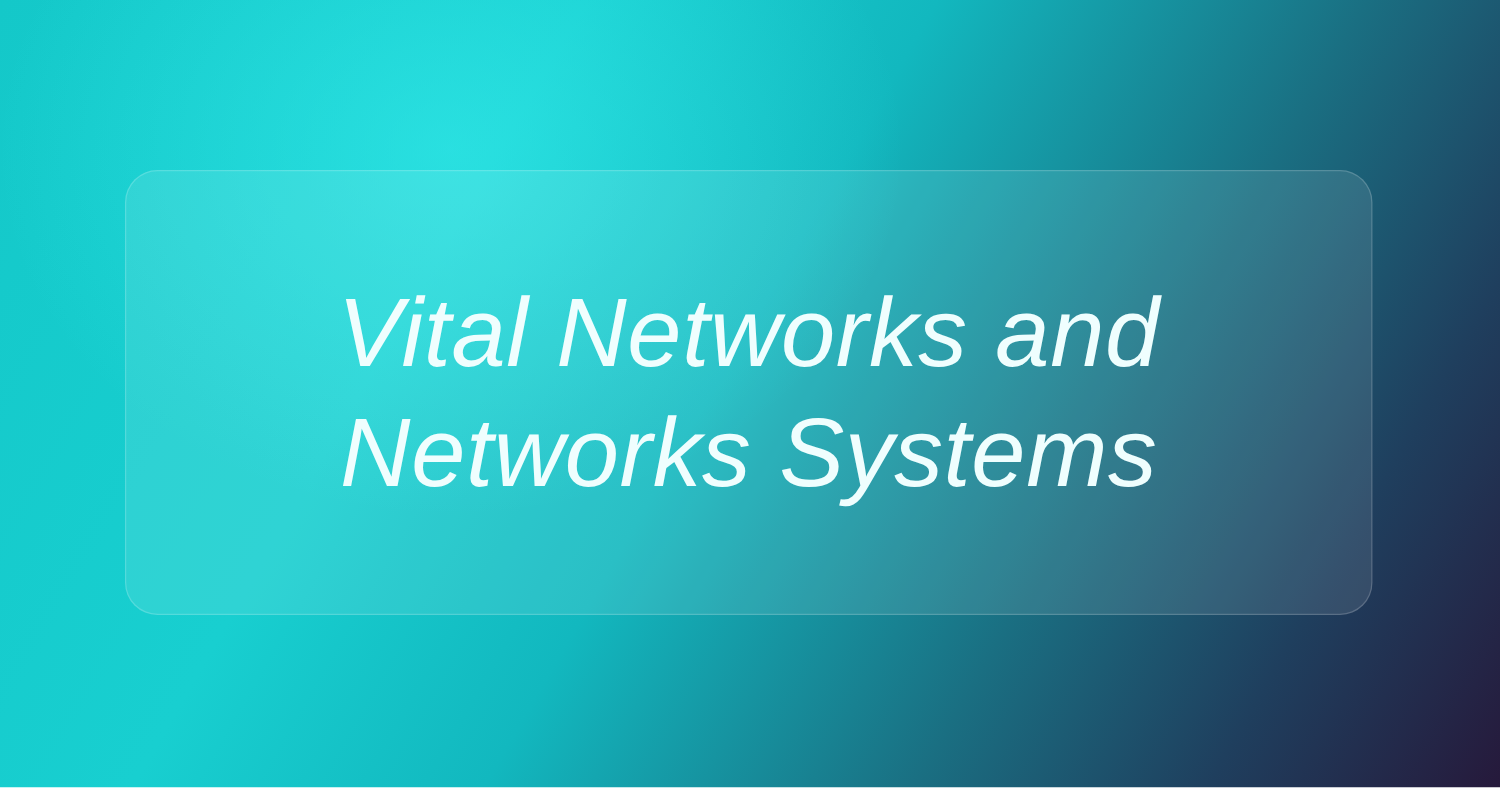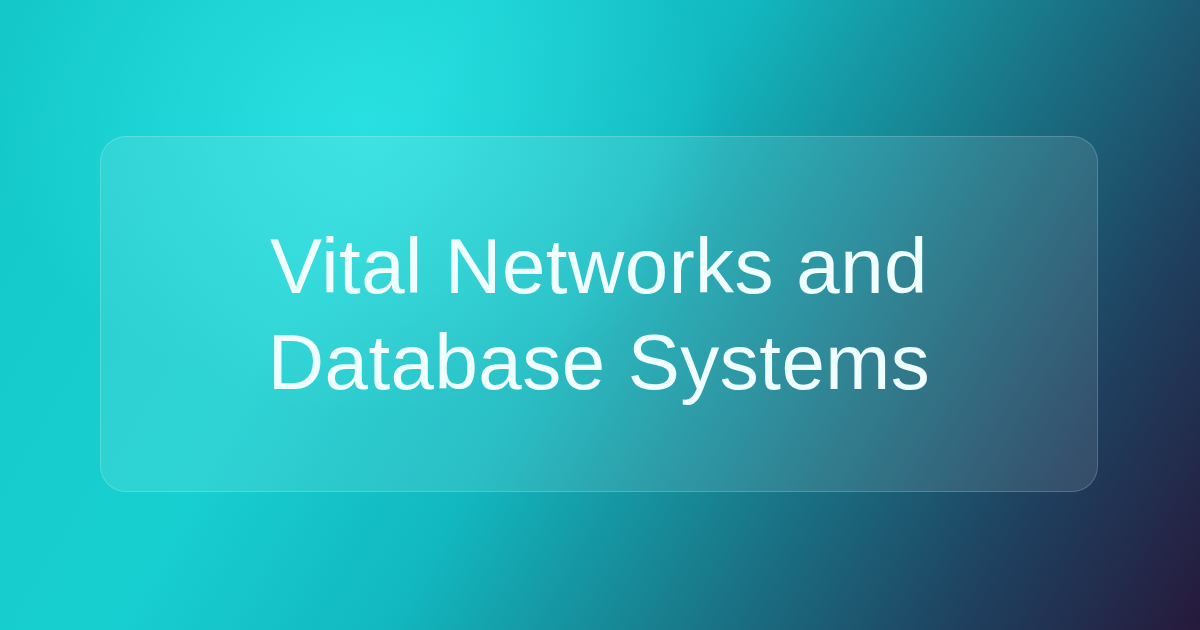--- a/index.html
+++ b/index.html
@@ -33,28 +33,29 @@
       justify-content: center;
     }
     .title {
       margin: 0;
       text-align: center;
       color: #effefe;
       font-weight: 400;
       font-size: 78px;
       line-height: 96px;
       letter-spacing: 0.5px;
+      font-style: italic;
     }
     .title span {
       display: block;
     }
   </style>
 </head>
 <body>
 
 <div class="canvas">
   <div class="card">
     <h1 class="title">
       <span>Vital Networks and</span>
-      <span>Database Systems</span>
+      <span>Networks Systems</span>
     </h1>
   </div>
 </div>
 
 </body></html>

